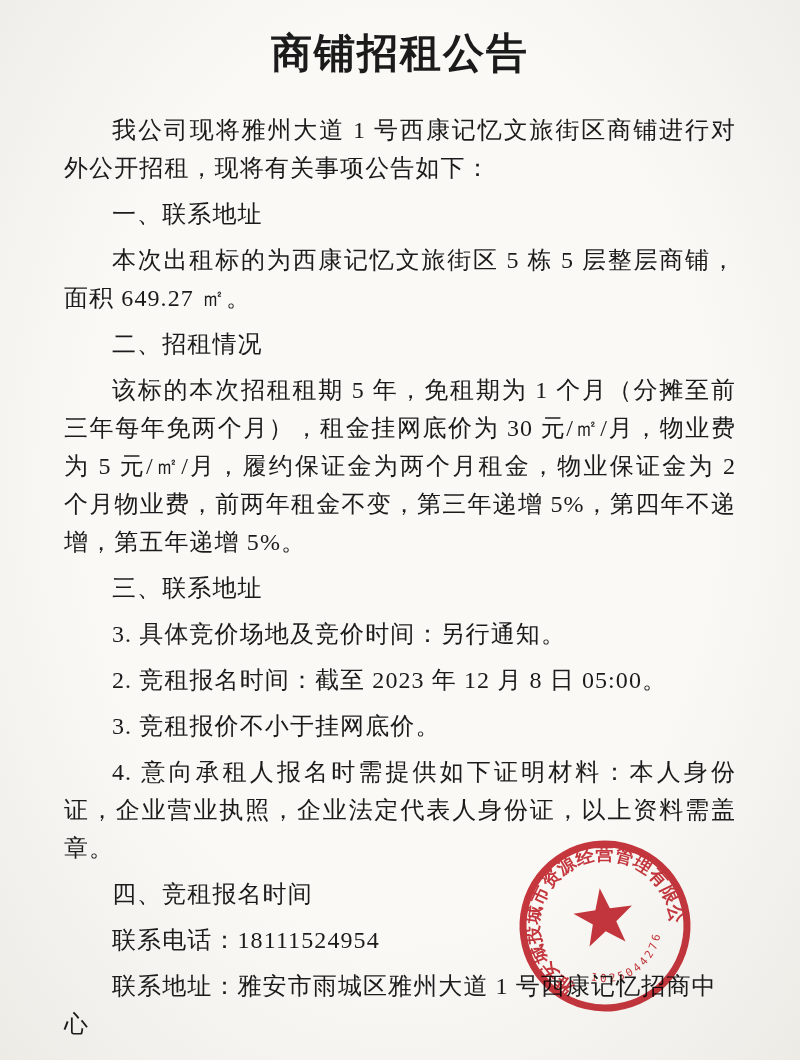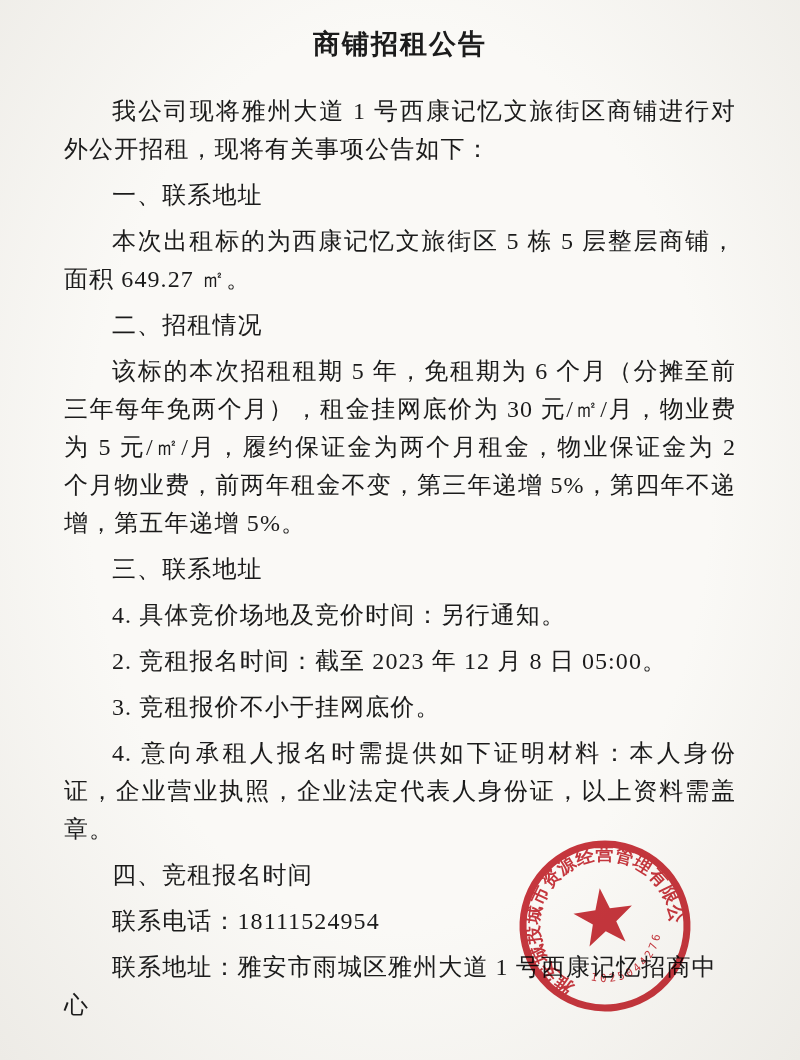--- a/index.html
+++ b/index.html
@@ -9,21 +9,21 @@
     overflow:hidden;
     background:radial-gradient(ellipse at 50% 45%, #faf9f6 55%, #edebe6 100%);
     font-family:"Liberation Serif","DejaVu Serif",serif;
     color:#1b1b1b;
   }
   .doc-title{
     margin:26px 0 30px 0;
     text-align:center;
     font-family:"Liberation Sans","DejaVu Sans",sans-serif;
     font-weight:bold;
-    font-size:27px;
+    font-size:41px;
     letter-spacing:2px;
   }
   .body-text{ padding:0 56px 0 56px; font-size:24px; line-height:38px; letter-spacing:1.1px; }
   .body-text p{ margin:8px; }
   .para, .item{ text-indent:2em; text-align:justify; }
   .heading{
     text-indent:2em;
     font-family:"Liberation Sans","DejaVu Sans",sans-serif;
   }
   .contact{ text-indent:2em; }
@@ -66,23 +66,23 @@
 
 <div class="page">
 
   <h1 class="doc-title">商铺招租公告</h1>
 
   <div class="body-text">
     <p class="para">我公司现将雅州大道 1 号西康记忆文旅街区商铺进行对外公开招租，现将有关事项公告如下：</p>
     <p class="heading">一、联系地址</p>
     <p class="para">本次出租标的为西康记忆文旅街区 5 栋 5 层整层商铺，面积 649.27 ㎡。</p>
     <p class="heading">二、招租情况</p>
-    <p class="para">该标的本次招租租期 5 年，免租期为 6 个月（分摊至前三年每年免两个月），租金挂网底价为 30 元/㎡/月，物业费为 5 元/㎡/月，履约保证金为两个月租金，物业保证金为 2 个月物业费，前两年租金不变，第三年递增 5%，第四年不递增，第五年递增 5%。</p>
+    <p class="para">该标的本次招租租期 5 年，免租期为 1 个月（分摊至前三年每年免两个月），租金挂网底价为 30 元/㎡/月，物业费为 5 元/㎡/月，履约保证金为两个月租金，物业保证金为 2 个月物业费，前两年租金不变，第三年递增 5%，第四年不递增，第五年递增 5%。</p>
     <p class="heading">三、联系地址</p>
-    <p class="item">4. 具体竞价场地及竞价时间：另行通知。</p>
+    <p class="item">3. 具体竞价场地及竞价时间：另行通知。</p>
     <p class="item">2. 竞租报名时间：截至 2023 年 12 月 8 日 05:00。</p>
     <p class="item">3. 竞租报价不小于挂网底价。</p>
     <p class="item">4. 意向承租人报名时需提供如下证明材料：本人身份证，企业营业执照，企业法定代表人身份证，以上资料需盖章。</p>
     <p class="heading">四、竞租报名时间</p>
     <p class="contact">联系电话：18111524954</p>
     <p class="contact">联系地址：雅安市雨城区雅州大道 1 号西康记忆招商中心</p>
   </div>
 
   <div class="sig-company">雅安城投城市资源经营管理有限公司</div>
   <div class="sig-date">2023 年 12 月 6 日</div>

